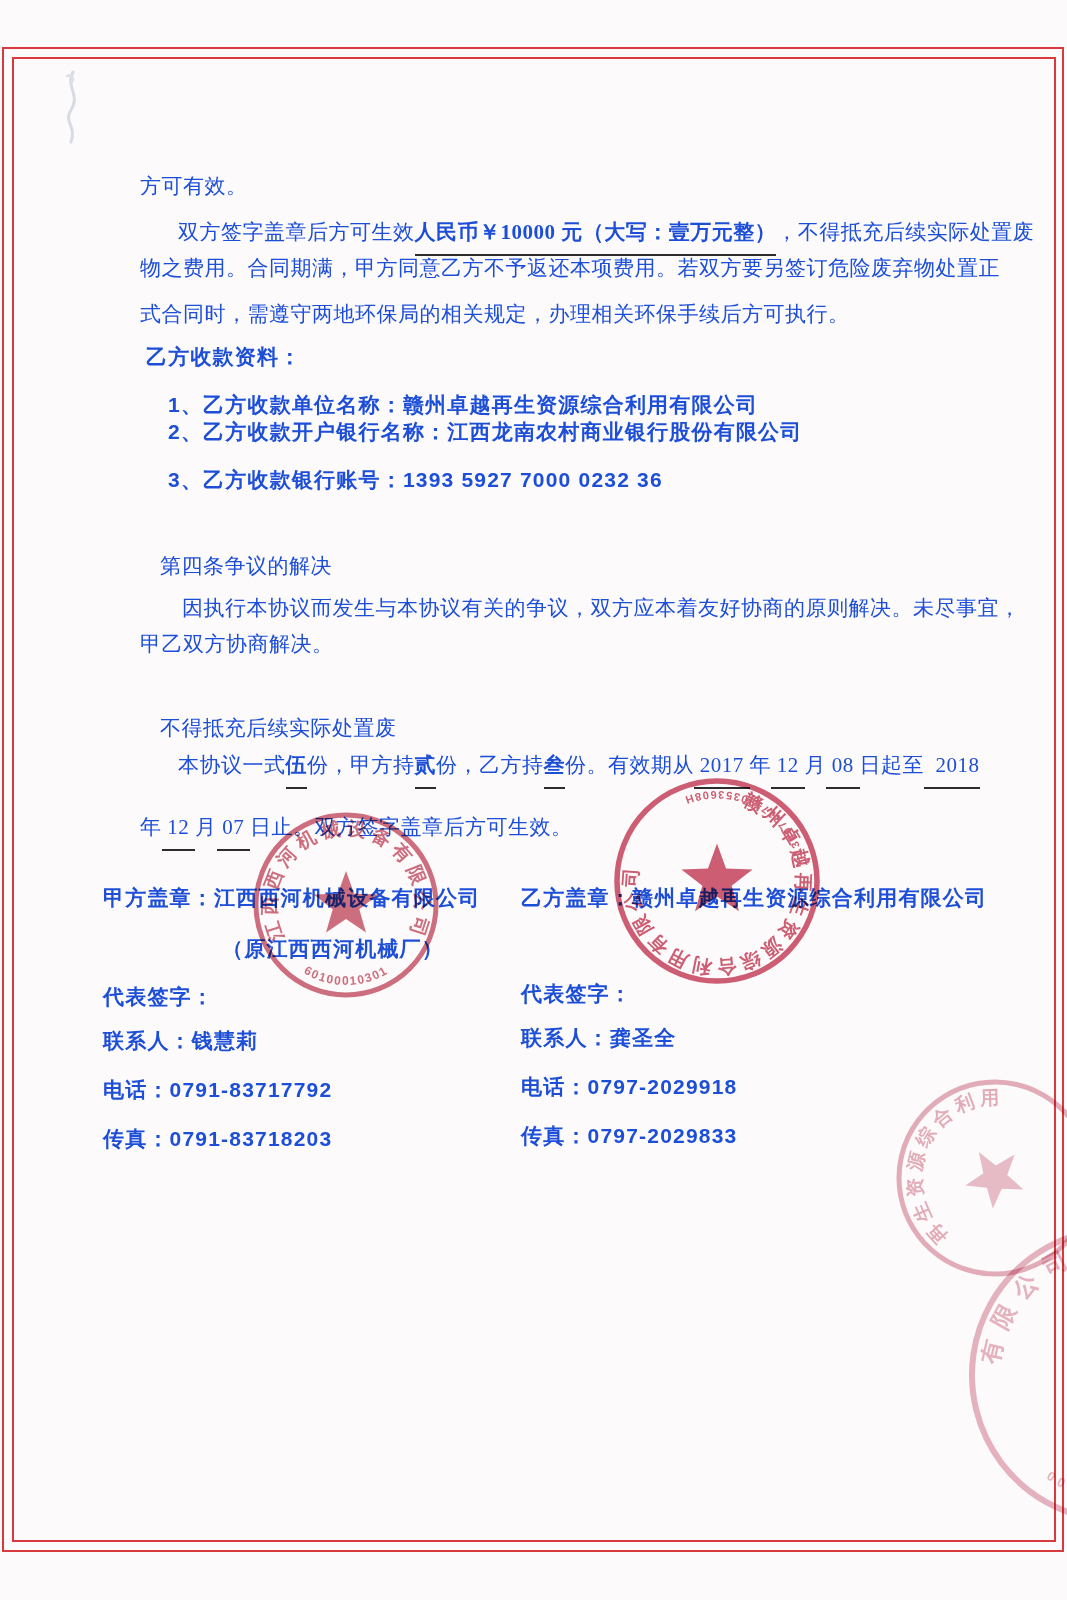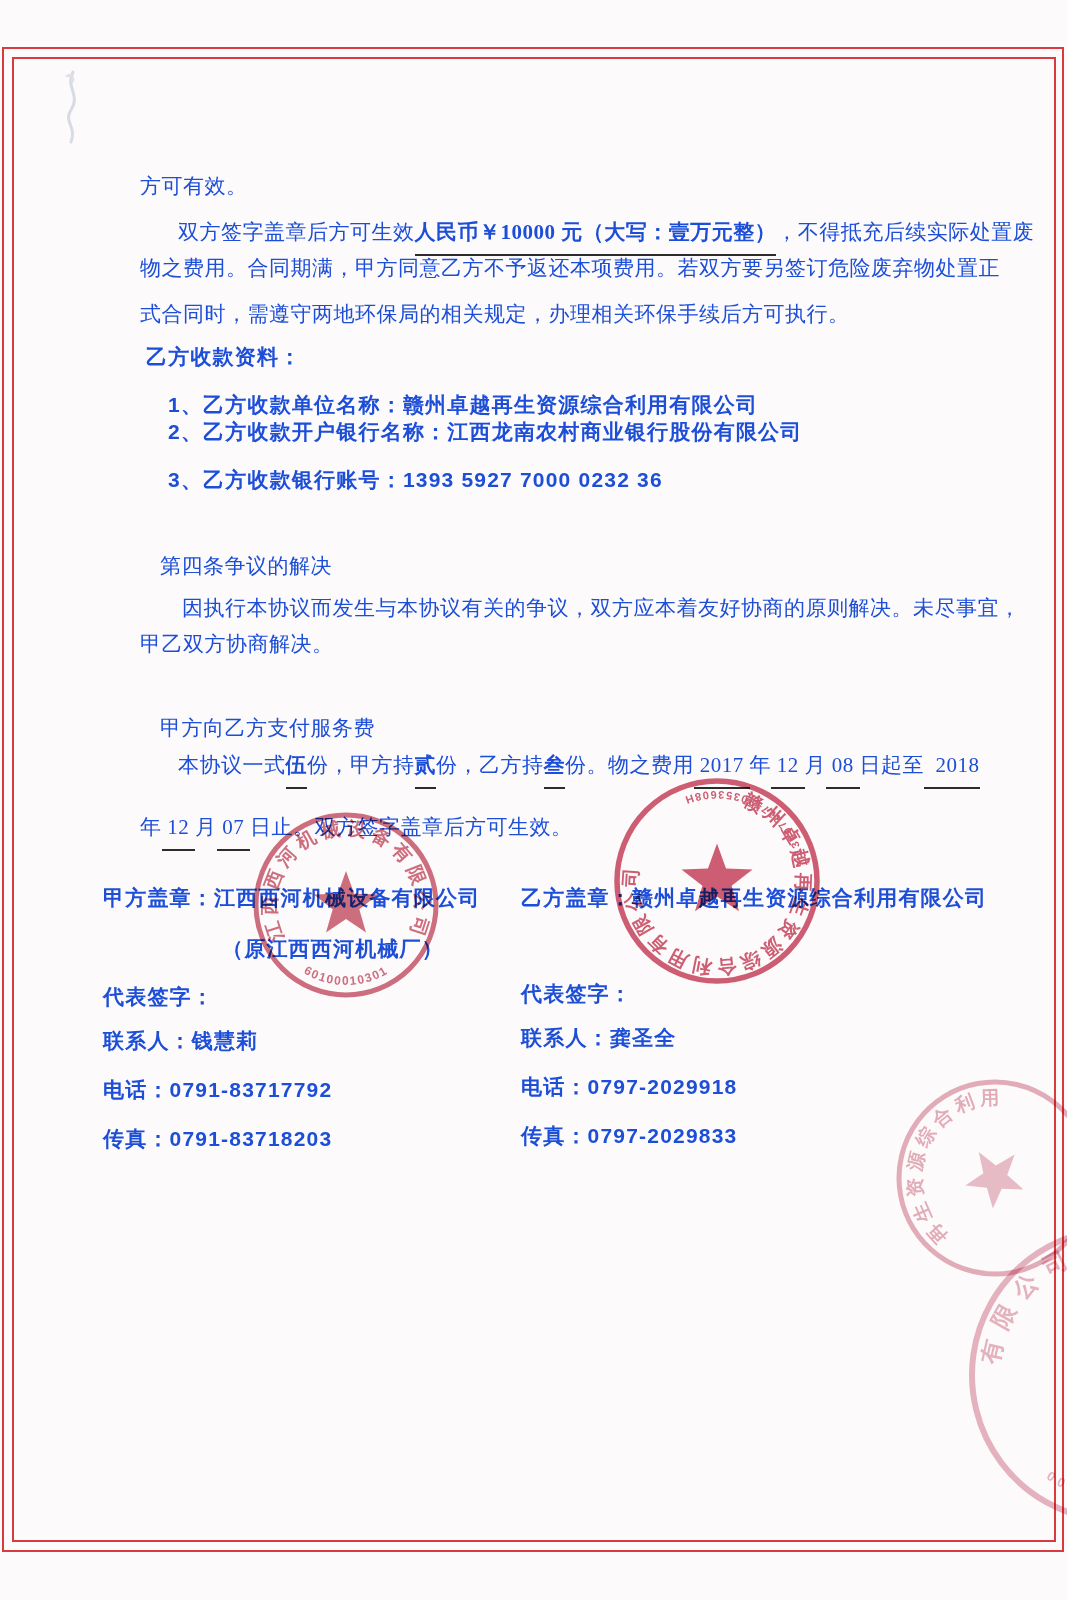--- a/index.html
+++ b/index.html
@@ -41,22 +41,22 @@
 
   <div class="t b" style="left:146px;top:345px;">乙方收款资料：</div>
   <div class="t b" style="left:168px;top:373px;margin-top:20px;">1、乙方收款单位名称：赣州卓越再生资源综合利用有限公司</div>
   <div class="t b" style="left:168px;top:420px;">2、乙方收款开户银行名称：江西龙南农村商业银行股份有限公司</div>
   <div class="t b" style="left:168px;top:468px;">3、乙方收款银行账号：1393 5927 7000 0232 36</div>
 
   <div class="t" style="left:160px;top:555px;">第四条争议的解决</div>
   <div class="t" style="left:182px;top:597px;">因执行本协议而发生与本协议有关的争议，双方应本着友好协商的原则解决。未尽事宜，</div>
   <div class="t" style="left:140px;top:633px;">甲乙双方协商解决。</div>
 
-  <div class="t" style="left:160px;top:717px;">甲方向乙方支付服务费</div>
-  <div class="t" style="left:178px;top:754px;"><span>本协议一式</span><span class="u ub">伍</span><span>份，甲方持</span><span class="u ub">贰</span><span>份，乙方持</span><span class="u ub">叁</span><span>份。物之费用</span><span class="u"> 2017 </span><span>年</span><span class="u"> 12 </span><span>月</span><span class="u"> 08 </span><span>日起至</span><span class="u">  2018</span></div>
+  <div class="t" style="left:160px;top:717px;">不得抵充后续实际处置废</div>
+  <div class="t" style="left:178px;top:754px;"><span>本协议一式</span><span class="u ub">伍</span><span>份，甲方持</span><span class="u ub">贰</span><span>份，乙方持</span><span class="u ub">叁</span><span>份。有效期从</span><span class="u"> 2017 </span><span>年</span><span class="u"> 12 </span><span>月</span><span class="u"> 08 </span><span>日起至</span><span class="u">  2018</span></div>
   <div class="t" style="left:140px;top:816px;"><span>年</span><span class="u"> 12 </span><span>月</span><span class="u"> 07 </span><span>日止。双方签字盖章后方可生效。</span></div>
 
   <div class="t b" style="left:103px;top:886px;">甲方盖章：江西西河机械设备有限公司</div>
   <div class="t b" style="left:222px;top:937px;">（原江西西河机械厂）</div>
   <div class="t b" style="left:103px;top:985px;">代表签字：</div>
   <div class="t b" style="left:103px;top:1029px;">联系人：钱慧莉</div>
   <div class="t b" style="left:103px;top:1078px;">电话：0791-83717792</div>
   <div class="t b" style="left:103px;top:1127px;">传真：0791-83718203</div>
 
   <div class="t b" style="left:521px;top:886px;">乙方盖章：赣州卓越再生资源综合利用有限公司</div>

